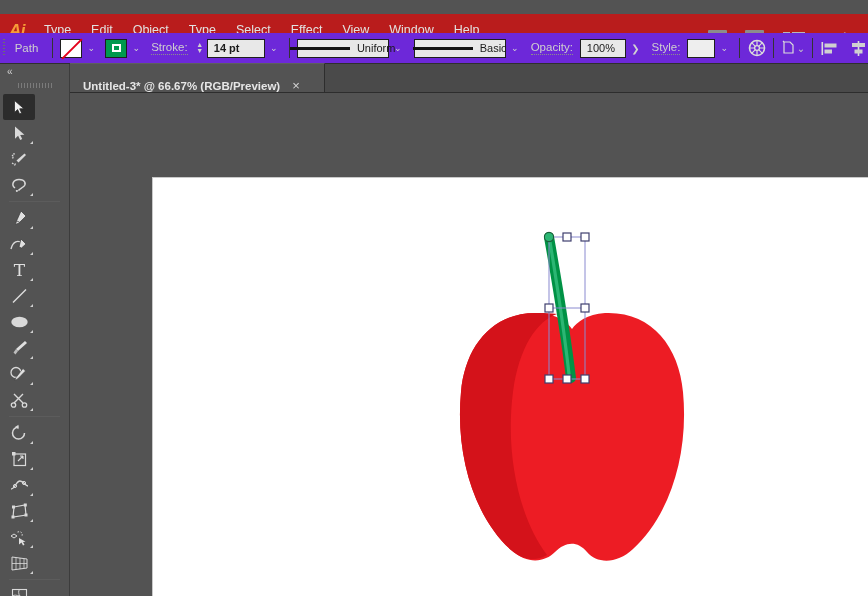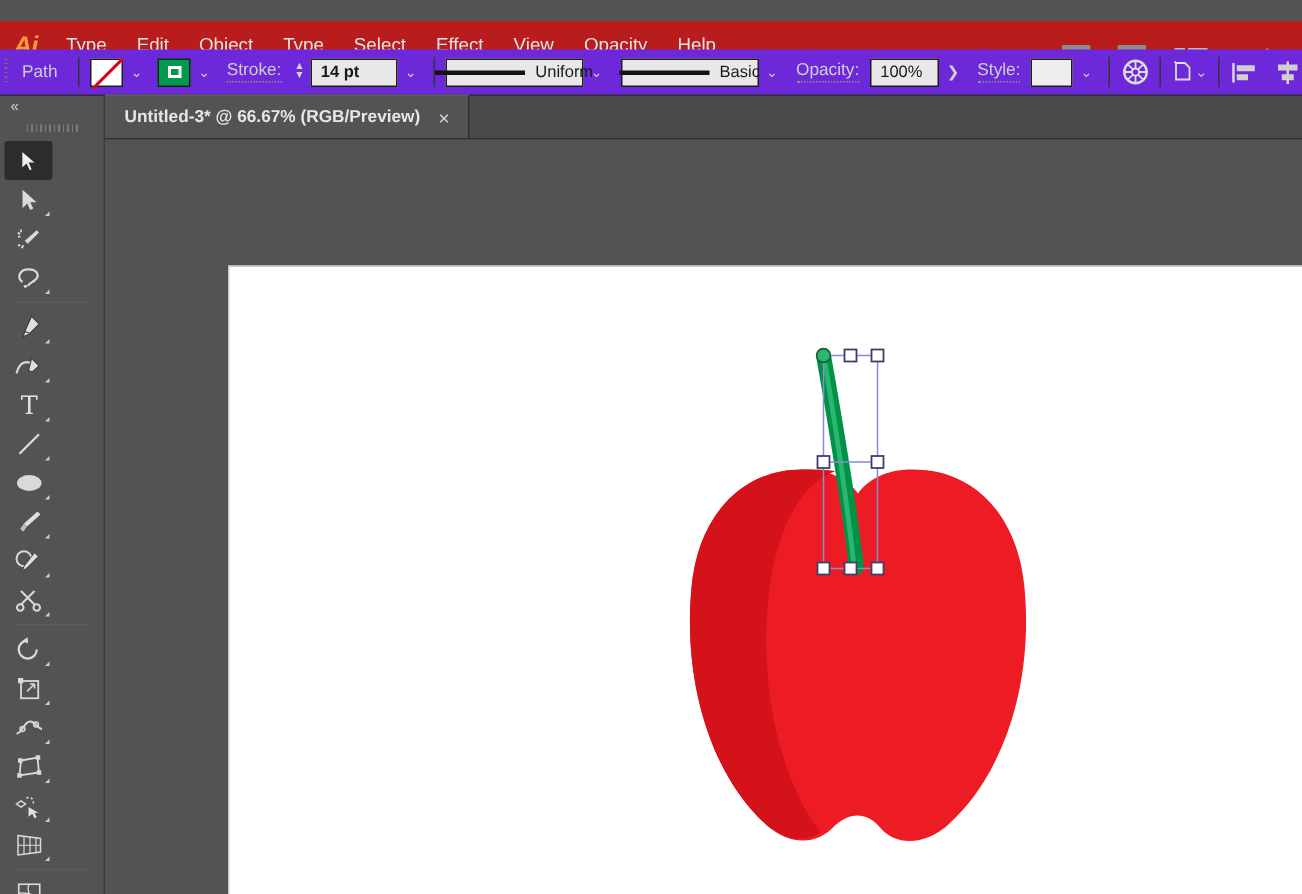--- a/index.html
+++ b/index.html
@@ -83,22 +83,22 @@
   .cb-sep { width:1px;height:20px;background:#343434;margin:0 7px; }
   .cb-icon { width: 22px; height: 21px; display:flex;align-items:center;justify-content:center; }
   .arrow-r { color:#d2d2d2; font-size:10px; padding:0 5px; }
 
   
   #tabbar {
     position: absolute; left: 70px; top: 64px; width: 798px; height: 29px;
     background: #4a4a4a; border-bottom: 1px solid #2d2d2d; display: flex; align-items: flex-end;
   }
   #doc-tab {
-    height: 29px; background: #535353; display: flex; align-items: center;
-    padding: 0 12px 0 13px; border-right: 1px solid #2d2d2d; border-top: 1px solid #5e5e5e;
+    height: 29px; background: #535353; display: flex; align-items: flex-end;
+    padding: 0 24px 0 13px; border-right: 1px solid #2d2d2d; border-top: 1px solid #5e5e5e;
   }
   #doc-tab-title { color: #e6e6e6; font-size: 11.5px; font-weight: bold; white-space: nowrap; }
   #doc-tab-close { color: #d5d5d5; font-size: 13px; margin-left: 12px; cursor: pointer; line-height:1;}
 
   
   #toolpanel {
     position: absolute; left: 0; top: 64px; width: 70px; height: 532px;
     background: #535353; border-right: 1px solid #3c3c3c;
   }
   #tp-collapse {
@@ -145,21 +145,21 @@
   <div id="menubar">
     <div id="ai-logo">Ai</div>
 
     <div class="menu-item">Type</div>
     <div class="menu-item">Edit</div>
     <div class="menu-item">Object</div>
     <div class="menu-item">Type</div>
     <div class="menu-item">Select</div>
     <div class="menu-item">Effect</div>
     <div class="menu-item">View</div>
-    <div class="menu-item">Opacity</div>
+    <div class="menu-item">Window</div>
     <div class="menu-item">Help</div>
 
     <div id="menu-right">
       <div class="app-badge">Br</div>
       <div class="app-badge">St</div>
       <div id="ws-switcher">
         <div id="ws-glyph">
           <div class="c1"></div>
           <div class="c2">
               <span></span>

